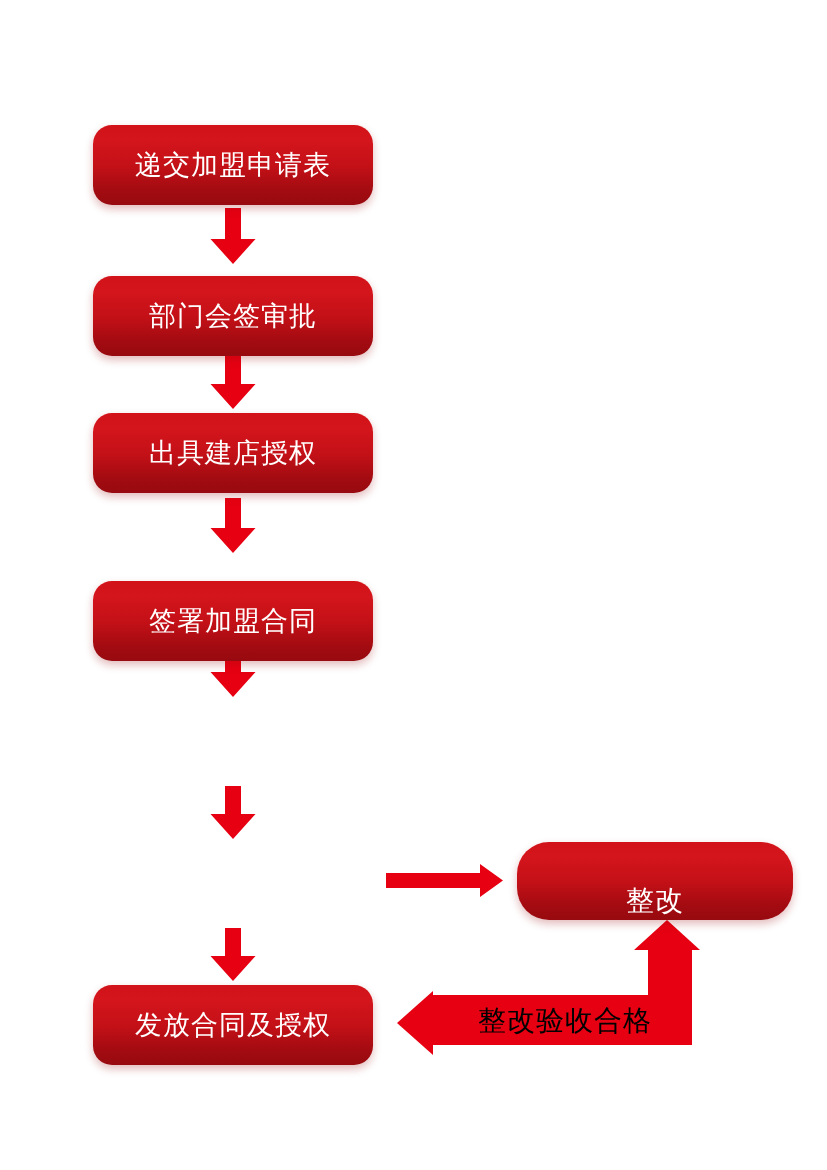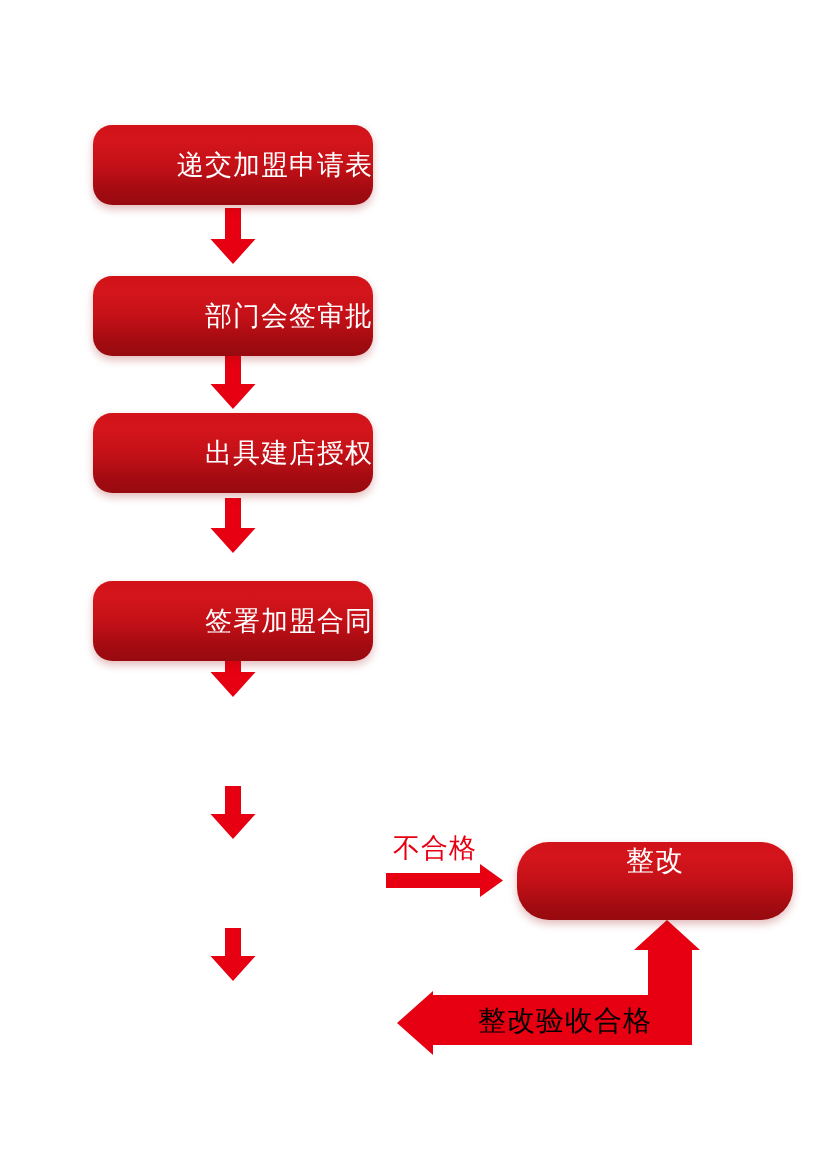--- a/index.html
+++ b/index.html
@@ -18,21 +18,21 @@
   .flow-box {
     position: absolute;
     left: 93px;
     width: 280px;
     height: 80px;
     border-radius: 19px;
     background: linear-gradient(180deg, #d21219 0%, #d5151c 18%, #c31017 52%, #a20b11 82%, #970a0f 100%);
     box-shadow: 0 4px 9px rgba(155, 10, 16, 0.28);
     display: flex;
     align-items: center;
-    justify-content: flex-end;
+    justify-content: center;
     color: #ffffff;
     font-size: 27px;
     letter-spacing: 1px;
   }
   .box-1 { top: 125px; }
   .box-2 { top: 268px; margin-top: 8px; }
   .box-3 { top: 413px; }
   .box-4 { top: 557px; margin-top: 24px; }
   .box-5 { top: 701px; }
   .box-6 { top: 843px; }
@@ -40,21 +40,21 @@
   .box-rectify {
     position: absolute;
     left: 517px;
     top: 842px;
     width: 276px;
     height: 78px;
     border-radius: 32px;
     background: linear-gradient(180deg, #d21219 0%, #d5151c 18%, #c31017 52%, #a20b11 82%, #970a0f 100%);
     box-shadow: 0 4px 9px rgba(155, 10, 16, 0.28);
     display: flex;
-    align-items: flex-start;
+    align-items: flex-end;
     justify-content: center;
     color: #ffffff;
     font-size: 28px;
     letter-spacing: 1px;
   }
   #arrow-layer {
     position: absolute;
     left: 0;
     top: 0;
     width: 827px;
@@ -109,22 +109,24 @@
   <div class="flow-box box-3">
     <span>出具建店授权</span>
   </div>
 
   <div class="flow-box box-4">
     <span>签署加盟合同</span>
   </div>
 
 
 
+  <div class="flow-box box-7">
+    <span>发放合同及授权</span>
+  </div>
 
   <div class="box-rectify">
     <span>整改</span>
   </div>
 
-  <div class="branch-label">不合格</div>
 
   <div class="return-label">整改验收合格</div>
 
 </div>
 
 </body></html>

